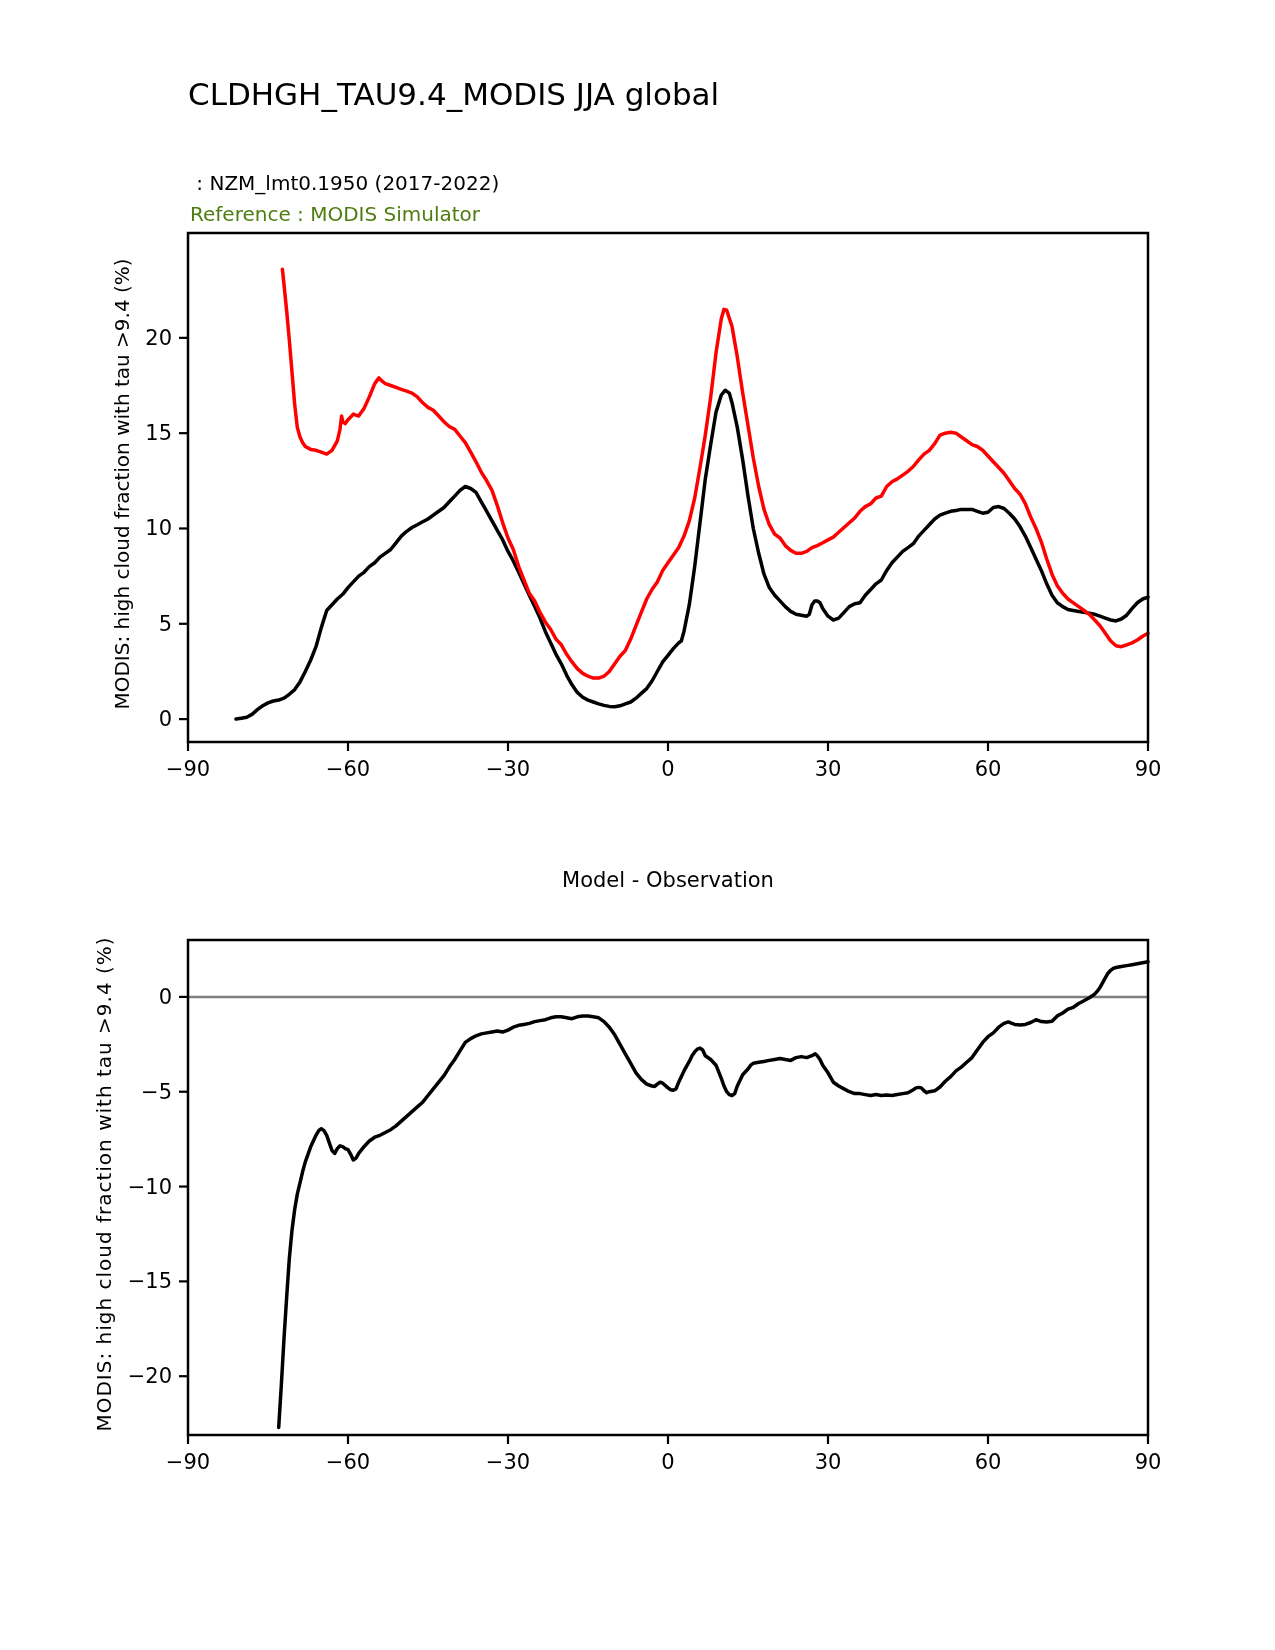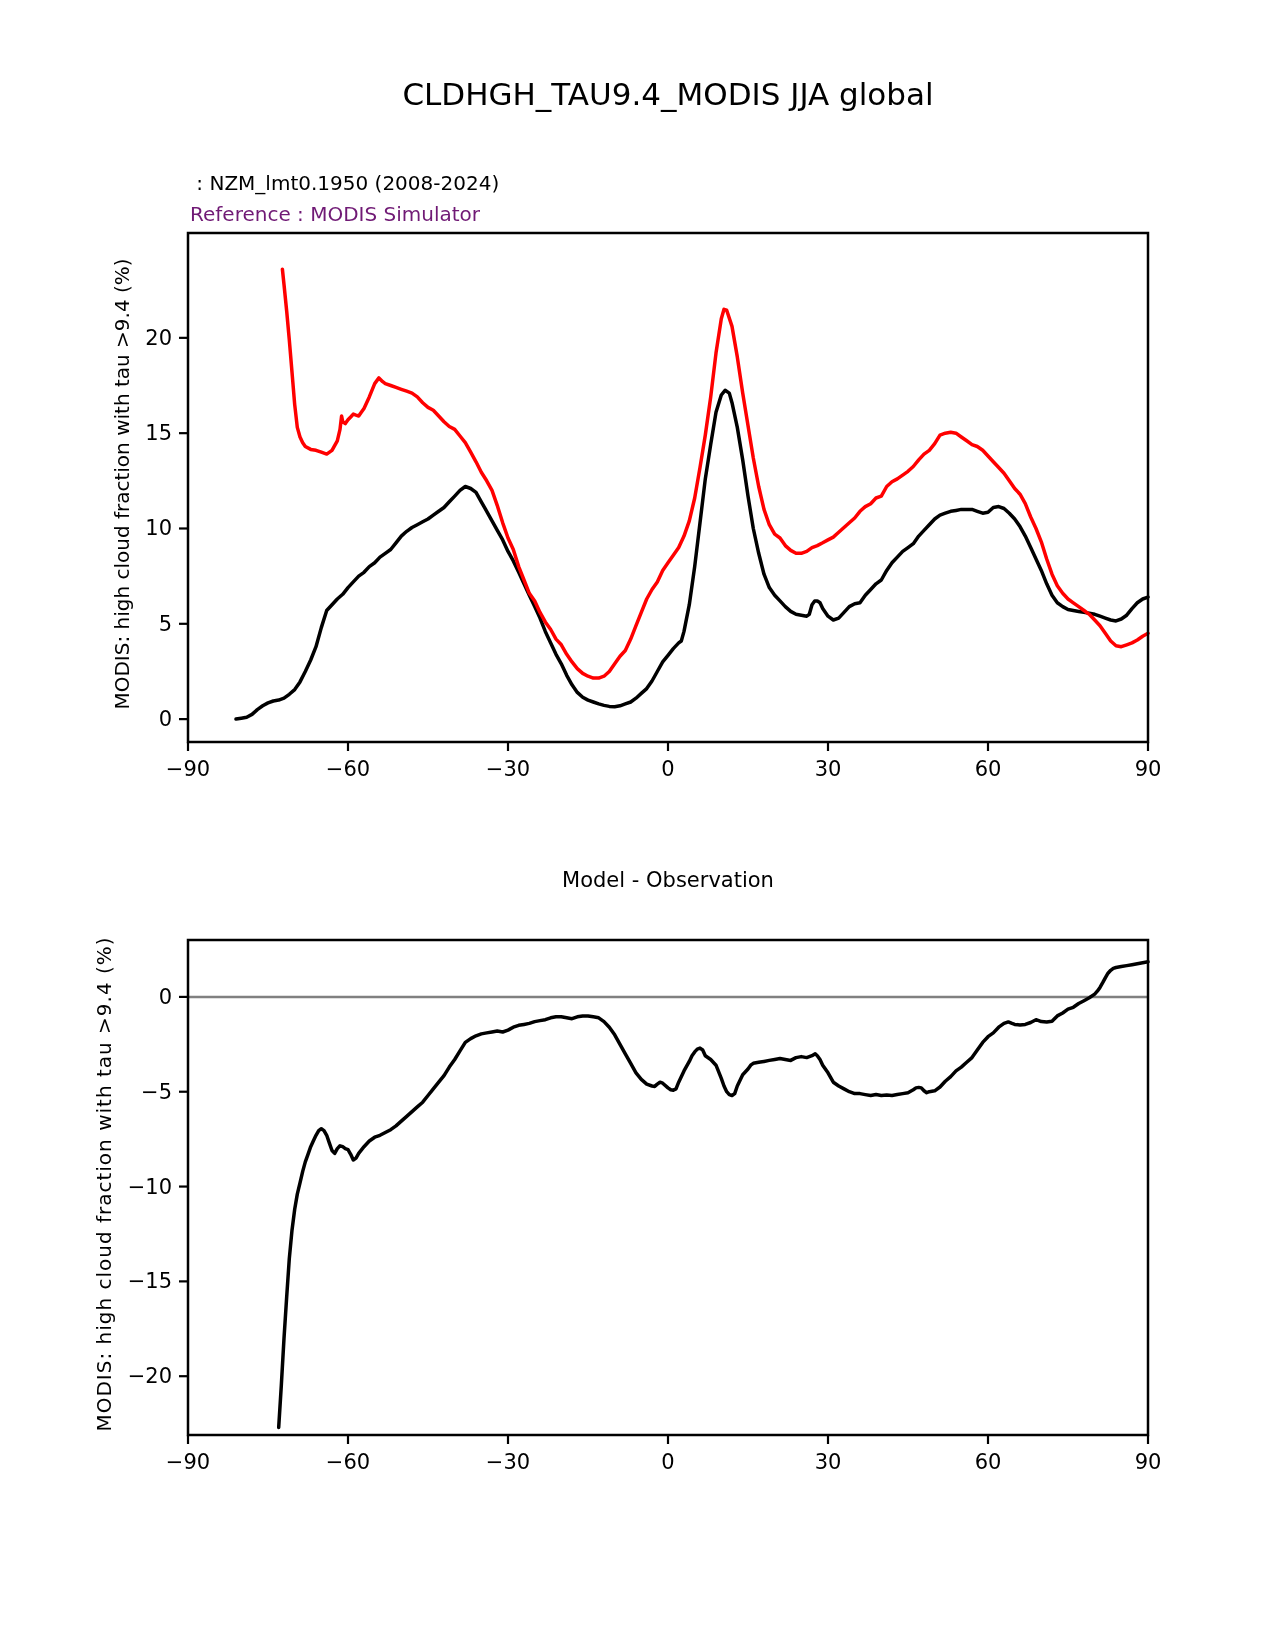--- a/index.html
+++ b/index.html
@@ -3,45 +3,45 @@
 <meta charset="utf-8">
 <style>
   html,body{margin:0;padding:0;}
   body{
     width:1275px;height:1650px;background:#ffffff;position:relative;
     font-family:"DejaVu Sans",sans-serif;color:#000;
     overflow:hidden;
   }
   .fig-title{
     position:absolute;left:188px;top:76px;width:960px;
-    text-align:center;font-size:31px;color:#000;white-space:pre;
+    text-align:left;font-size:31px;color:#000;white-space:pre;
   }
   .legend{position:absolute;left:190px;top:168px;font-size:20px;line-height:31px;}
   .legend-model{color:#000;white-space:pre;}
-  .legend-ref{color:#701a75;white-space:pre;}
+  .legend-ref{color:#4d7c0f;white-space:pre;}
   .ylabel{
     position:absolute;text-align:center;font-size:20px;
     transform:rotate(-90deg);transform-origin:center;white-space:pre;
   }
   .ylabel-top{left:-158px;top:472px;width:560px;}
   .ylabel-bottom{left:-184px;top:1172px;width:576px;letter-spacing:1px;}
   .chart2-title{
     position:absolute;left:188px;top:868px;width:960px;
     text-align:center;font-size:21px;white-space:pre;
   }
   #chart-svg{position:absolute;left:0;top:0;}
   #chart-svg text{font-family:"DejaVu Sans",sans-serif;fill:#000;}
 </style>
 </head>
 <body>
 
 <div class="fig-title">CLDHGH_TAU9.4_MODIS JJA global</div>
 
 <div class="legend">
-  <div class="legend-model"> : NZM_lmt0.1950 (2008-2024)</div>
+  <div class="legend-model"> : NZM_lmt0.1950 (2017-2022)</div>
   <div class="legend-ref">Reference : MODIS Simulator</div>
 </div>
 
 <div class="ylabel ylabel-top">MODIS: high cloud fraction with tau &gt;9.4 (%)</div>
 
 <div class="chart2-title">Model - Observation</div>
 
 <div class="ylabel ylabel-bottom">MODIS: high cloud fraction with tau &gt;9.4 (%)</div>
 
 <svg id="chart-svg" width="1275" height="1650">

